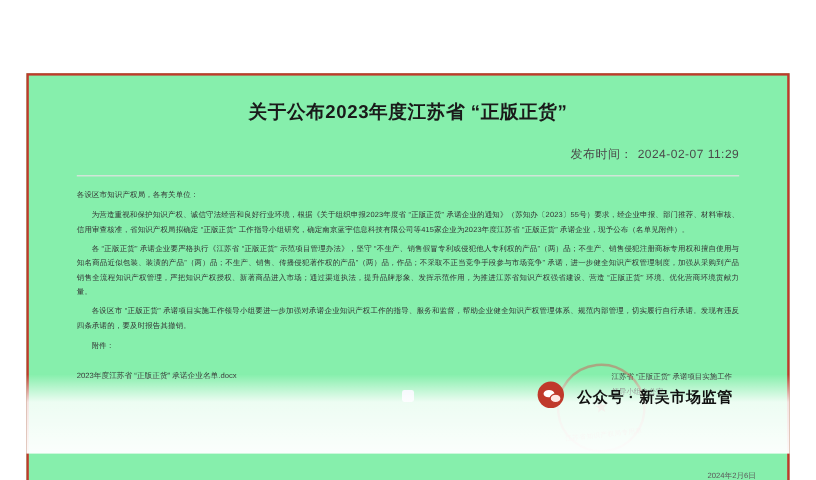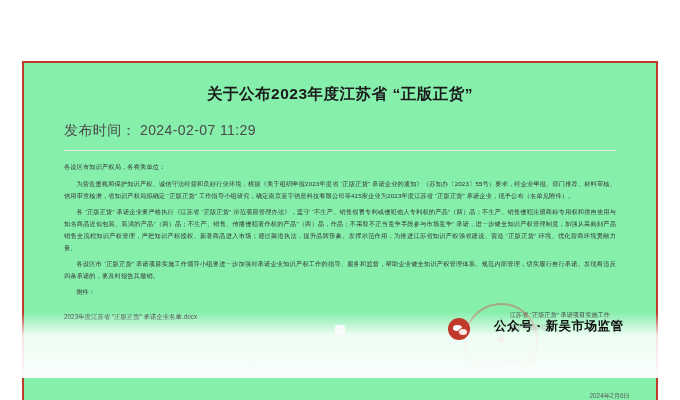--- a/index.html
+++ b/index.html
@@ -33,23 +33,23 @@
   .title-line {
     text-align: center;
     color: #1a1a1a;
     font-size: 15.5px;
     font-weight: bold;
     letter-spacing: 0.5px;
     line-height: 1.9;
   }
   .title-line.second { font-size: 15.5px; }
   .pubtime {
-    text-align: left;
+    text-align: right;
     color: #4a4a4a;
-    font-size: 14px;
+    font-size: 10px;
     margin-top: 14px;
     letter-spacing: 0.4px;
   }
   .pubtime .val { margin-left: 4px; }
   .divider {
     margin: 10px 0 0 0;
     height: 1px;
     background: #e3e3e3;
   }
   .body-wrap {
@@ -144,22 +144,22 @@
     width: 636px;
     height: 66px;
     background: linear-gradient(to bottom, rgba(255,255,255,0.0) 0%, rgba(255,255,255,0.85) 35%, rgba(255,255,255,0.97) 100%);
     pointer-events: none;
   }
   #account-tag {
     position: absolute;
     left: 448px;
     top: 318px;
     display: flex;
-    align-items: flex-start;
-    gap: 24px;
+    align-items: flex-end;
+    gap: 11px;
   }
   .wc-logo {
     width: 22px; height: 22px;
     border-radius: 50%;
     background: #c0392b;
     position: relative;
     flex: 0 0 auto;
   }
   .wc-logo::before {
     content: "";

